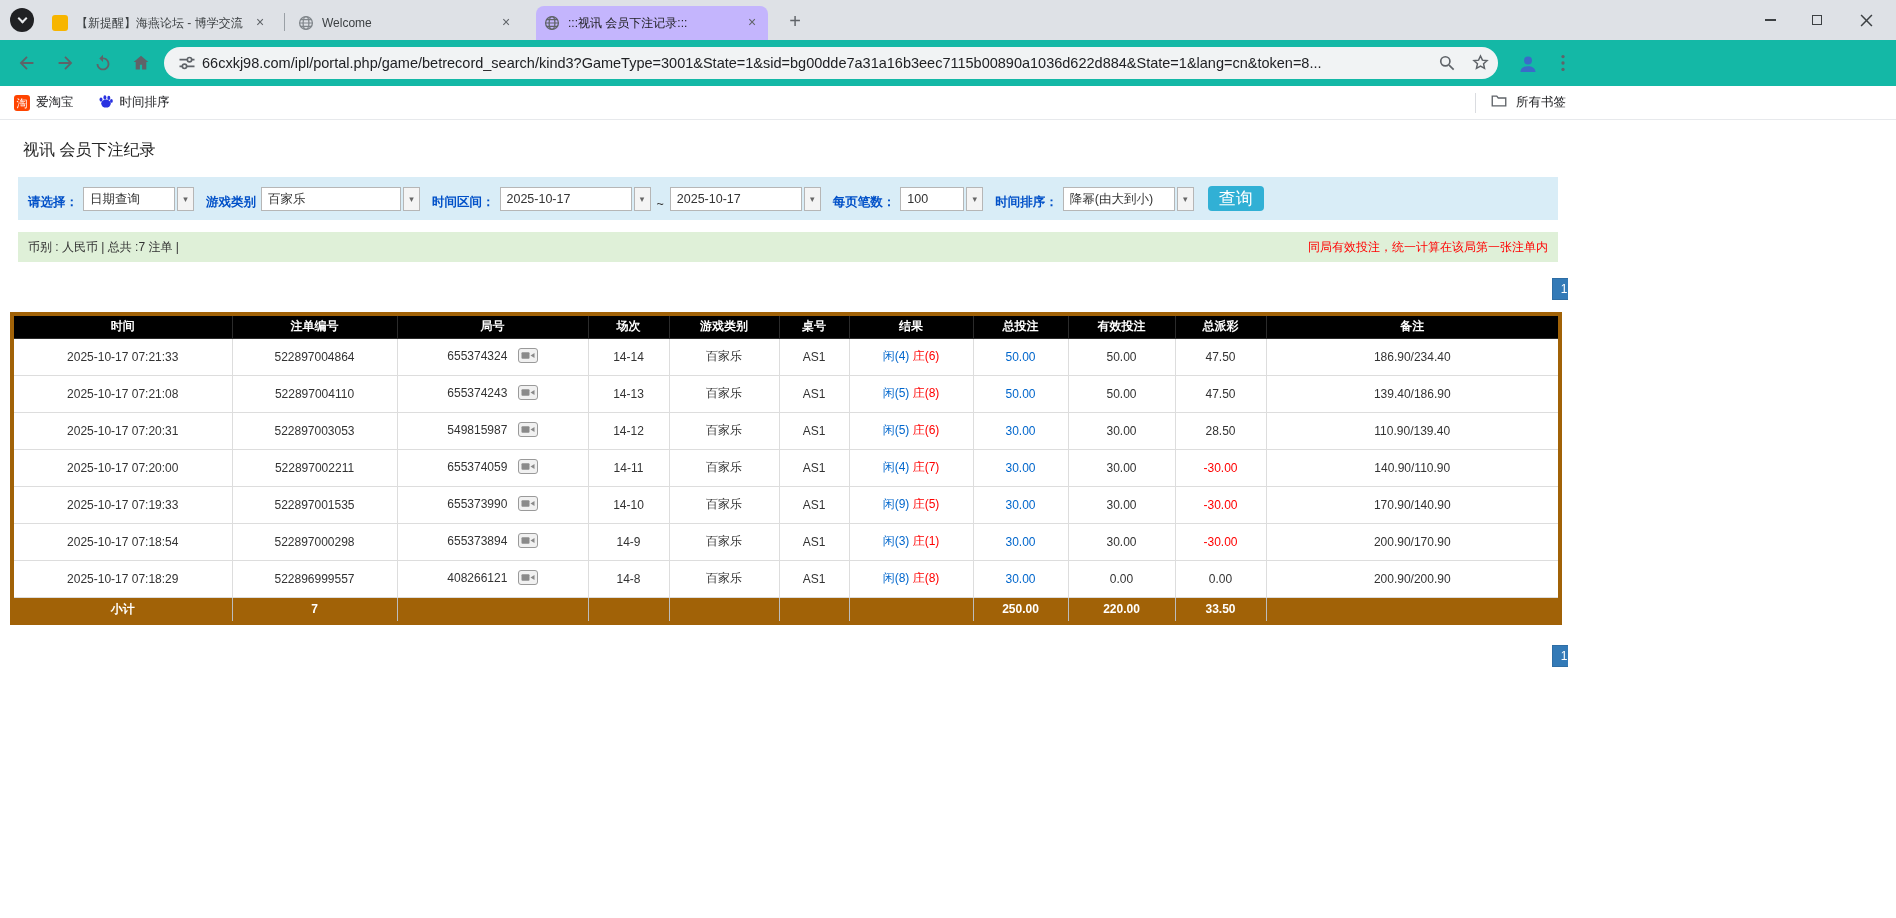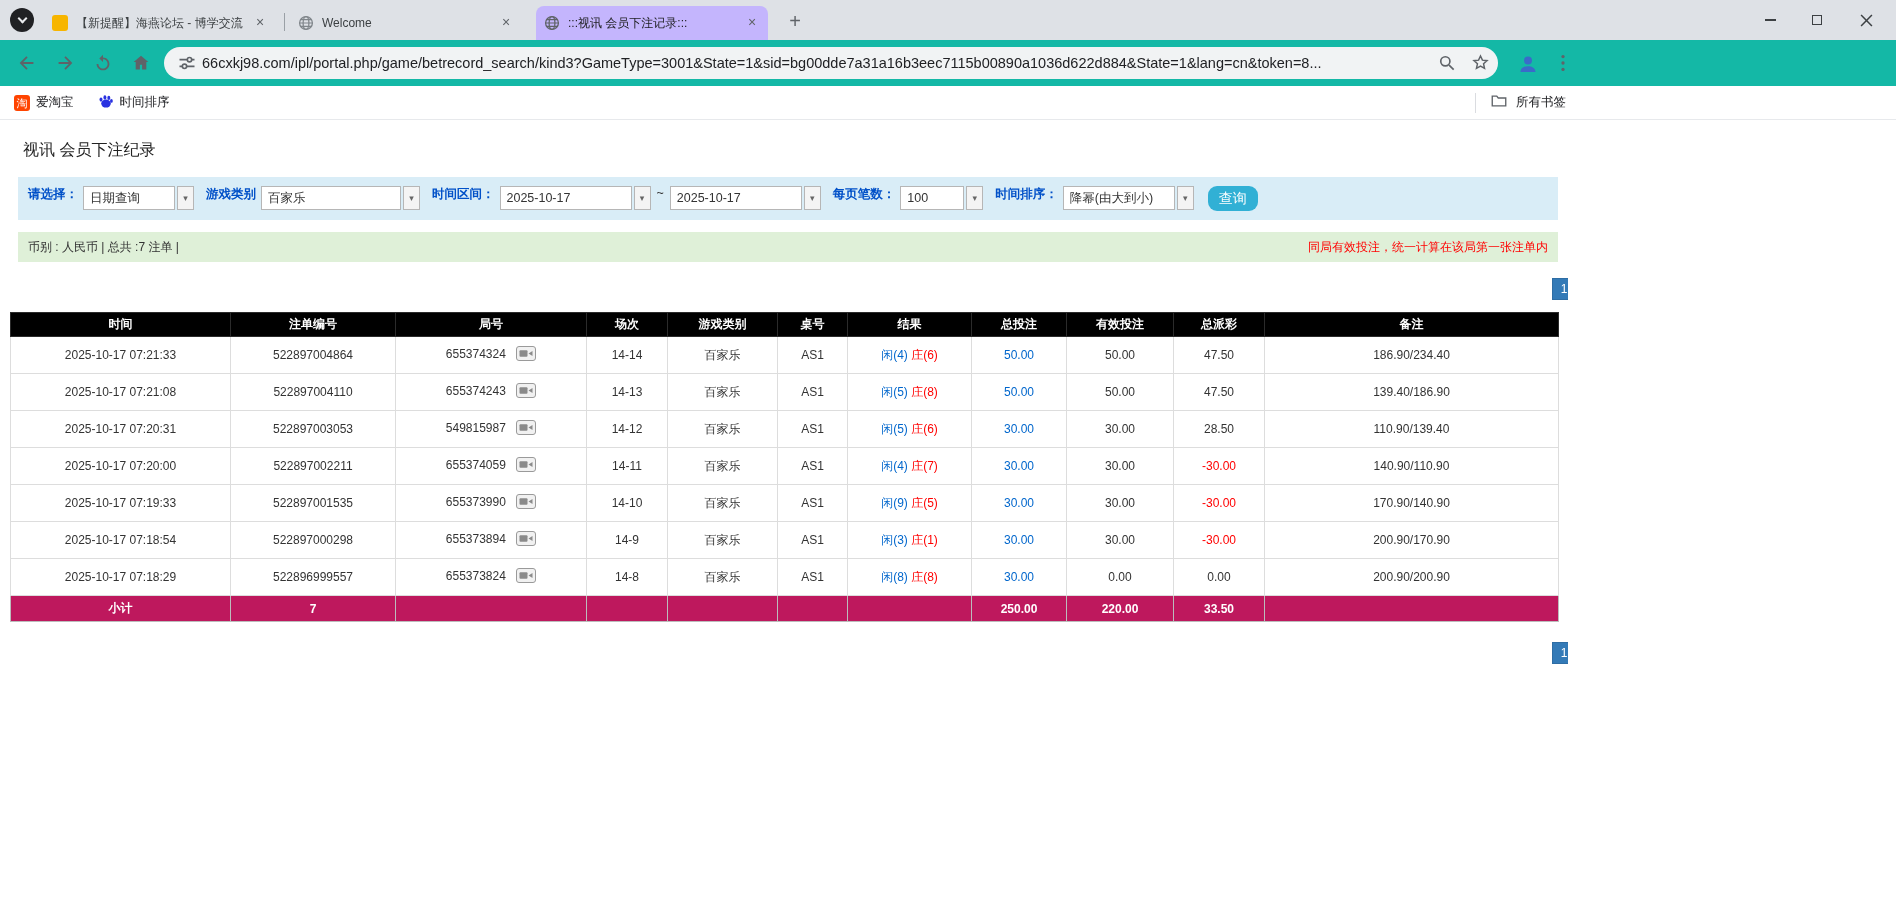--- a/index.html
+++ b/index.html
@@ -54,52 +54,52 @@
     font-size: 11px; line-height: 16px; text-align: center; }
   .bm-right { position: absolute; right: 330px; display: flex; align-items: center; gap: 8px;
     font-size: 12.5px; color: #202124; cursor: pointer; }
   .bm-sep { width: 1px; height: 20px; background: #dadce0; margin-right: 6px; }
 
   
   .page-content { position: relative; width: 1568px; overflow: hidden; padding-top: 16px; background: #fff; }
   .page-title { font-size: 16px; font-weight: 500; color: #222; margin: 4px 0 16px 23px; }
 
   .filter-bar { margin-left: 18px; width: 1540px; background: #d9edf7; padding: 9px 10px;
-    display: flex; align-items: flex-start; font-size: 12.5px; }
+    display: flex; align-items: flex-end; font-size: 12.5px; }
   .flabel { color: #0050c8; font-weight: bold; margin: 0 5px 0 12px; white-space: nowrap; }
   .flabel.first { margin-left: 0; }
   .combo { display: flex; align-items: center; }
   .combo input { height: 24px; border: 1px solid #b6b6b6; padding: 0 6px; font-size: 12.5px;
     color: #333; background: #fff; font-family: inherit; }
   .arrow-btn { width: 17px; height: 24px; margin-left: 2px; border: 1px solid #b6b6b6;
     background: #f4f4f4; color: #666; font-size: 9px; display: flex; align-items: center;
     justify-content: center; cursor: pointer; }
   .w-select { width: 92px; } .w-game { width: 140px; } .w-date { width: 132px; }
   .w-size { width: 64px; } .w-sort { width: 112px; }
   .tilde { margin: 0 6px; color: #333; }
-  .search-btn { margin-left: 14px; background: #31b0d5; color: #fff; border: none; border-radius: 9px;
-    height: 25px; padding: 0 11px; font-size: 14px; cursor: pointer; font-family: Liberation Mono, monospace; }
+  .search-btn { margin-left: 14px; background: #31b0d5; color: #fff; border: none; border-radius: 4px;
+    height: 25px; padding: 0 11px; font-size: 17px; cursor: pointer; font-family: Liberation Mono, monospace; }
 
   .summary-bar { margin: 12px 0 0 18px; width: 1540px; background: #dff0d8; height: 30px;
     display: flex; align-items: center; justify-content: space-between; padding: 0 10px; font-size: 12px; }
   .summary-left { color: #333; }
   .summary-notice { color: #ff0000; }
 
   .pager { position: relative; height: 24px; margin-top: 16px; }
   .pager.bottom { margin-top: 20px; }
   .page-btn { position: absolute; left: 1552px; top: 0; width: 24px; height: 22px; background: #337ab7;
     border: 1px solid #2e6da4; color: #fff; font-size: 12px; display: flex; align-items: center;
     justify-content: center; cursor: pointer; }
 
   .bet-table { margin: 10px 0 0 10px; width: 1548px; border-collapse: collapse; table-layout: fixed;
-    font-size: 12px; color: #333; text-align: center; border: 1px solid #a16207; }
+    font-size: 12px; color: #333; text-align: center; border: 4px solid #a16207; }
   .bet-table th { background: #000; color: #fff; height: 24px; font-weight: bold;
     border: 1px solid #2b2b2b; font-size: 12px; }
   .bet-table td { height: 37px; border: 1px solid #ddd; background: #fff; }
-  .bet-table tr.totals td { background: #be185d; color: #fff; font-weight: bold; height: 26px;
+  .bet-table tr.totals td { background: #a16207; color: #fff; font-weight: bold; height: 26px;
     border-color: #bcbcbc; }
   .blue { color: #0066cc; } .red { color: #ff0000; }
   .tb-link { cursor: pointer; }
   .video-btn { display: inline-block; vertical-align: middle; margin-left: 7px; cursor: pointer; }
 </style>
 </head>
 <body>
 
 <div>
   <div class="tabbar">
@@ -476,21 +476,21 @@
     <td class="blue tb-link">30.00</td>
     <td>30.00</td>
     <td class="red">-30.00</td>
     <td>200.90/170.90</td>
   </tr>
 
   <tr class="data-row">
     <td>2025-10-17 07:18:29</td>
     <td>522896999557</td>
     <td>
-      <span>655373824</span>
+      <span>408266121</span>
       <span class="video-btn">
         <svg width="20" height="15" viewBox="0 0 20 15">
                 <rect x="0.5" y="0.5" width="19" height="14" rx="2.5" fill="#f1f1f1" stroke="#9a9a9a"></rect>
                 <rect x="3.5" y="4.2" width="8" height="6.6" rx="1" fill="#8a8a8a"></rect>
                 <path d="M12.5 7.5l4-2.6v5.2z" fill="#8a8a8a"></path>
               </svg>
       </span>
     </td>
     <td>14-8</td>
     <td>百家乐</td>

